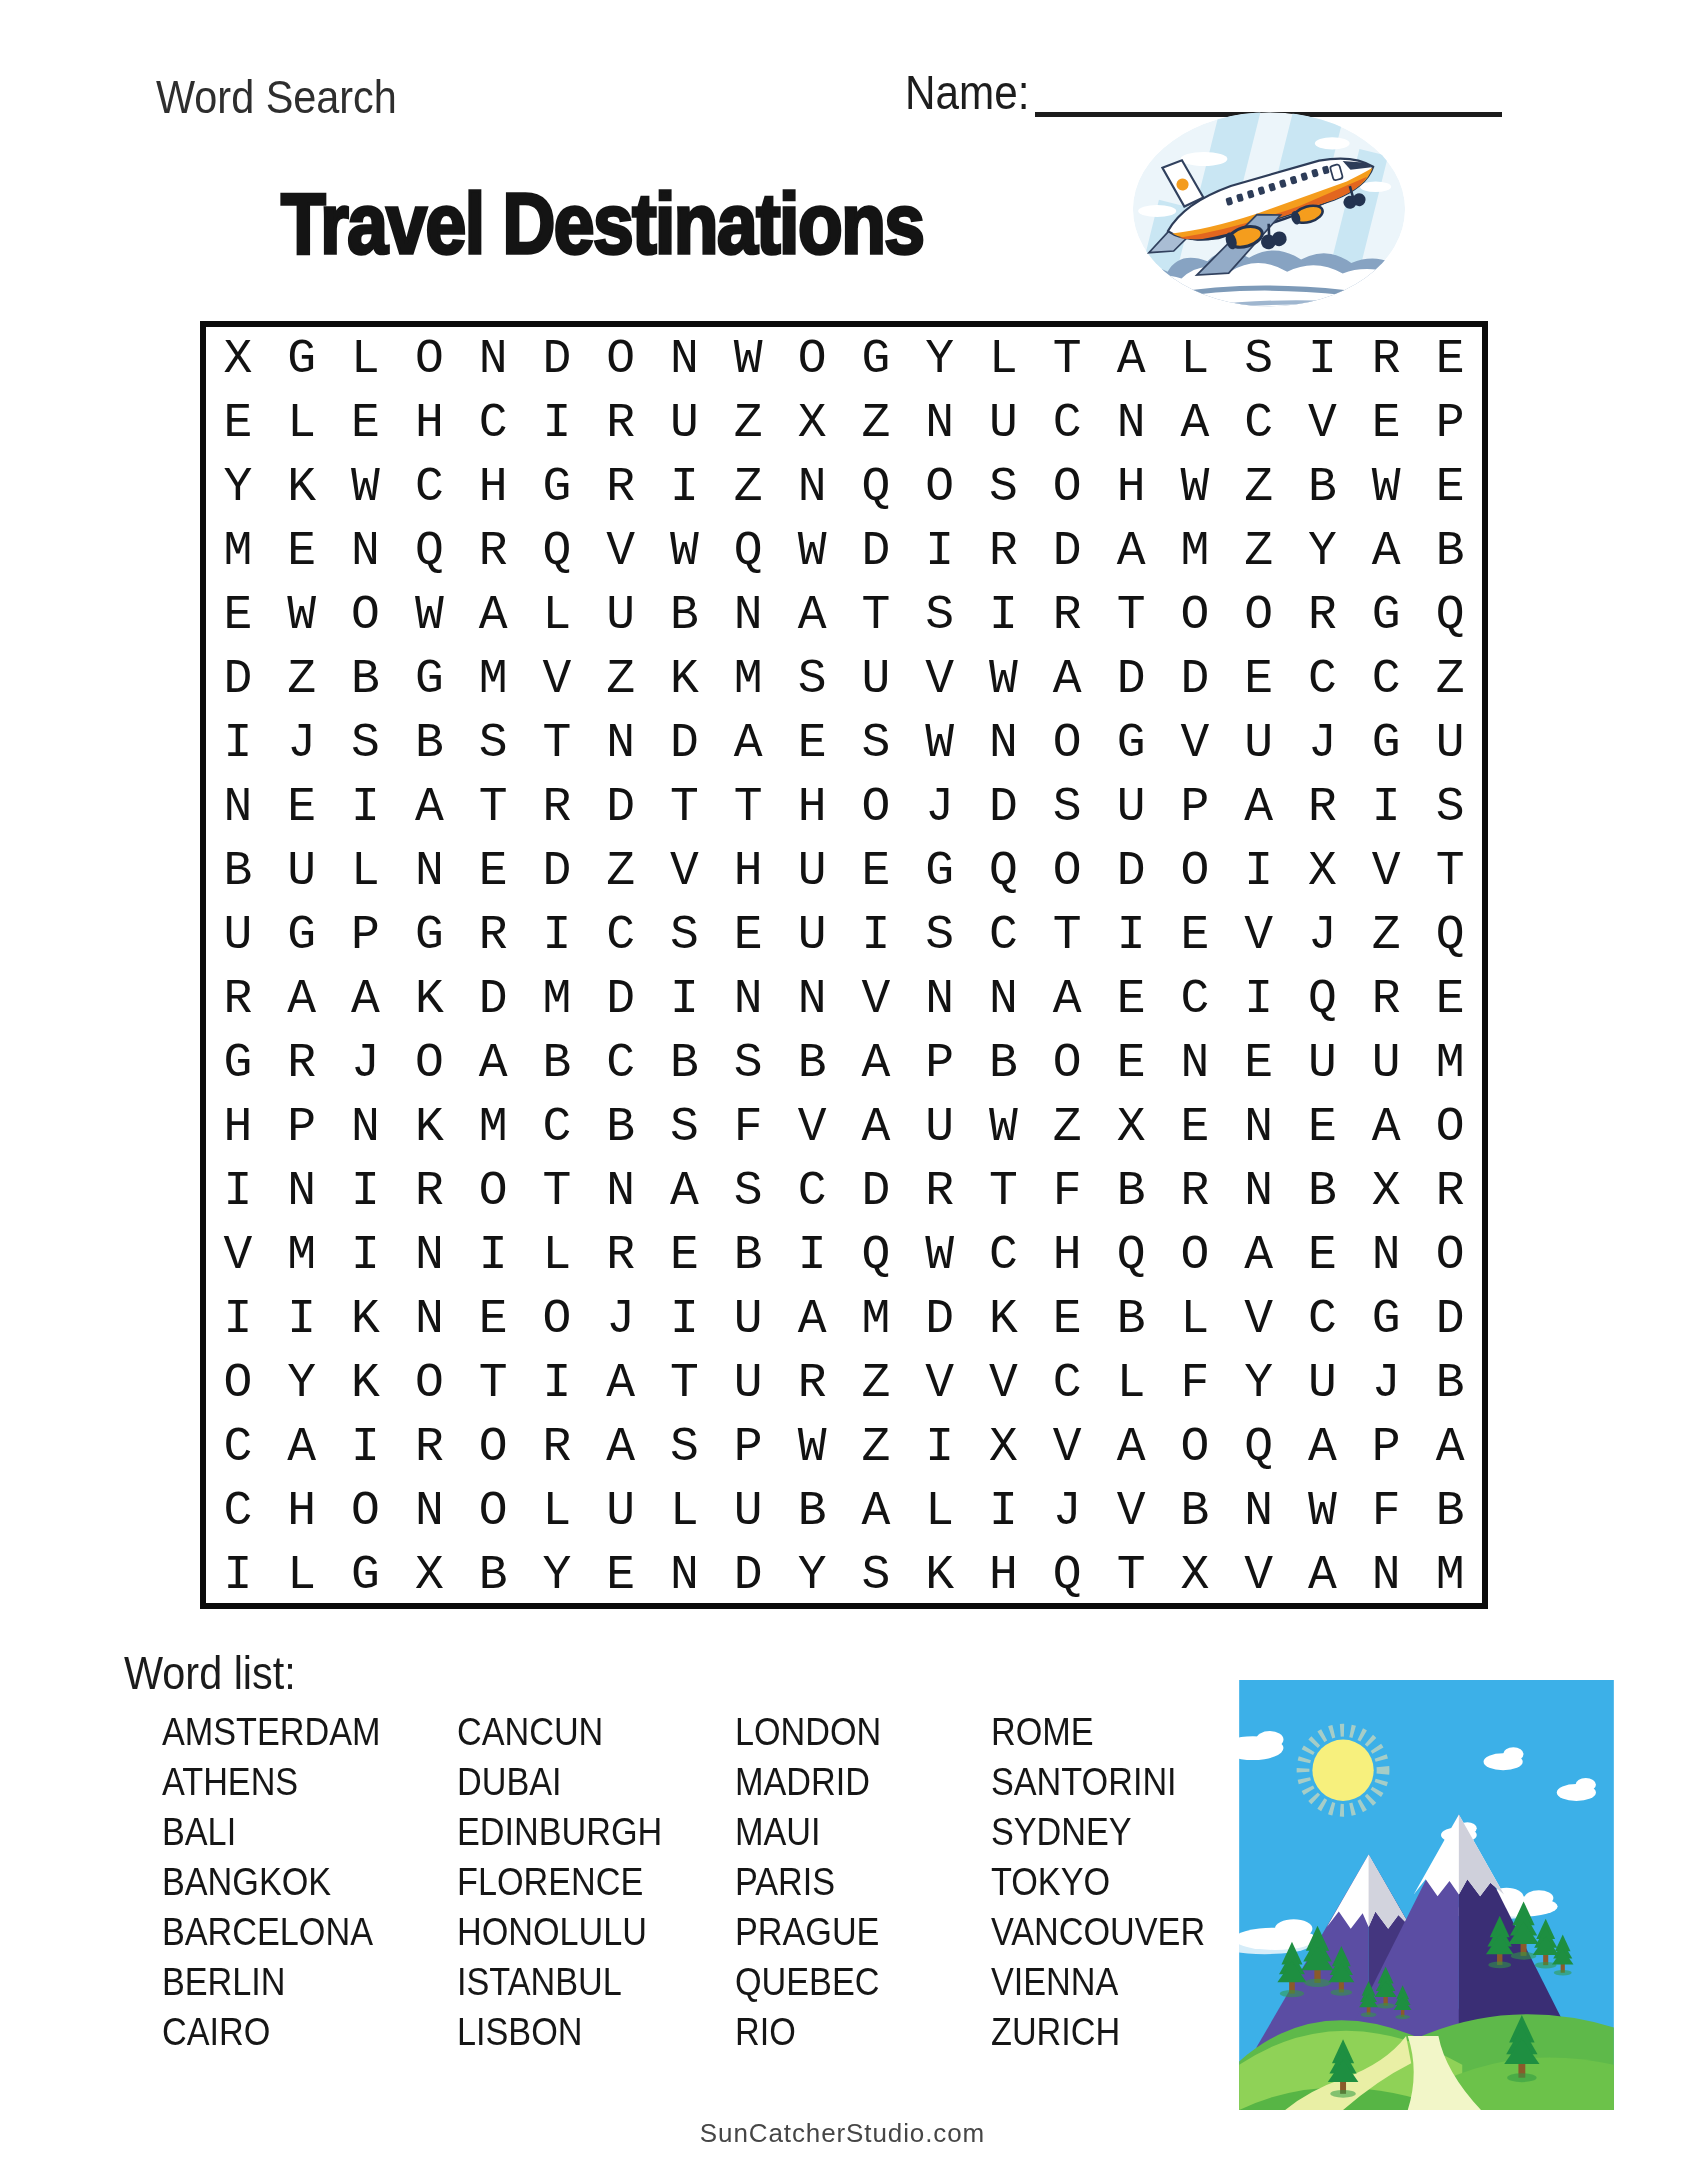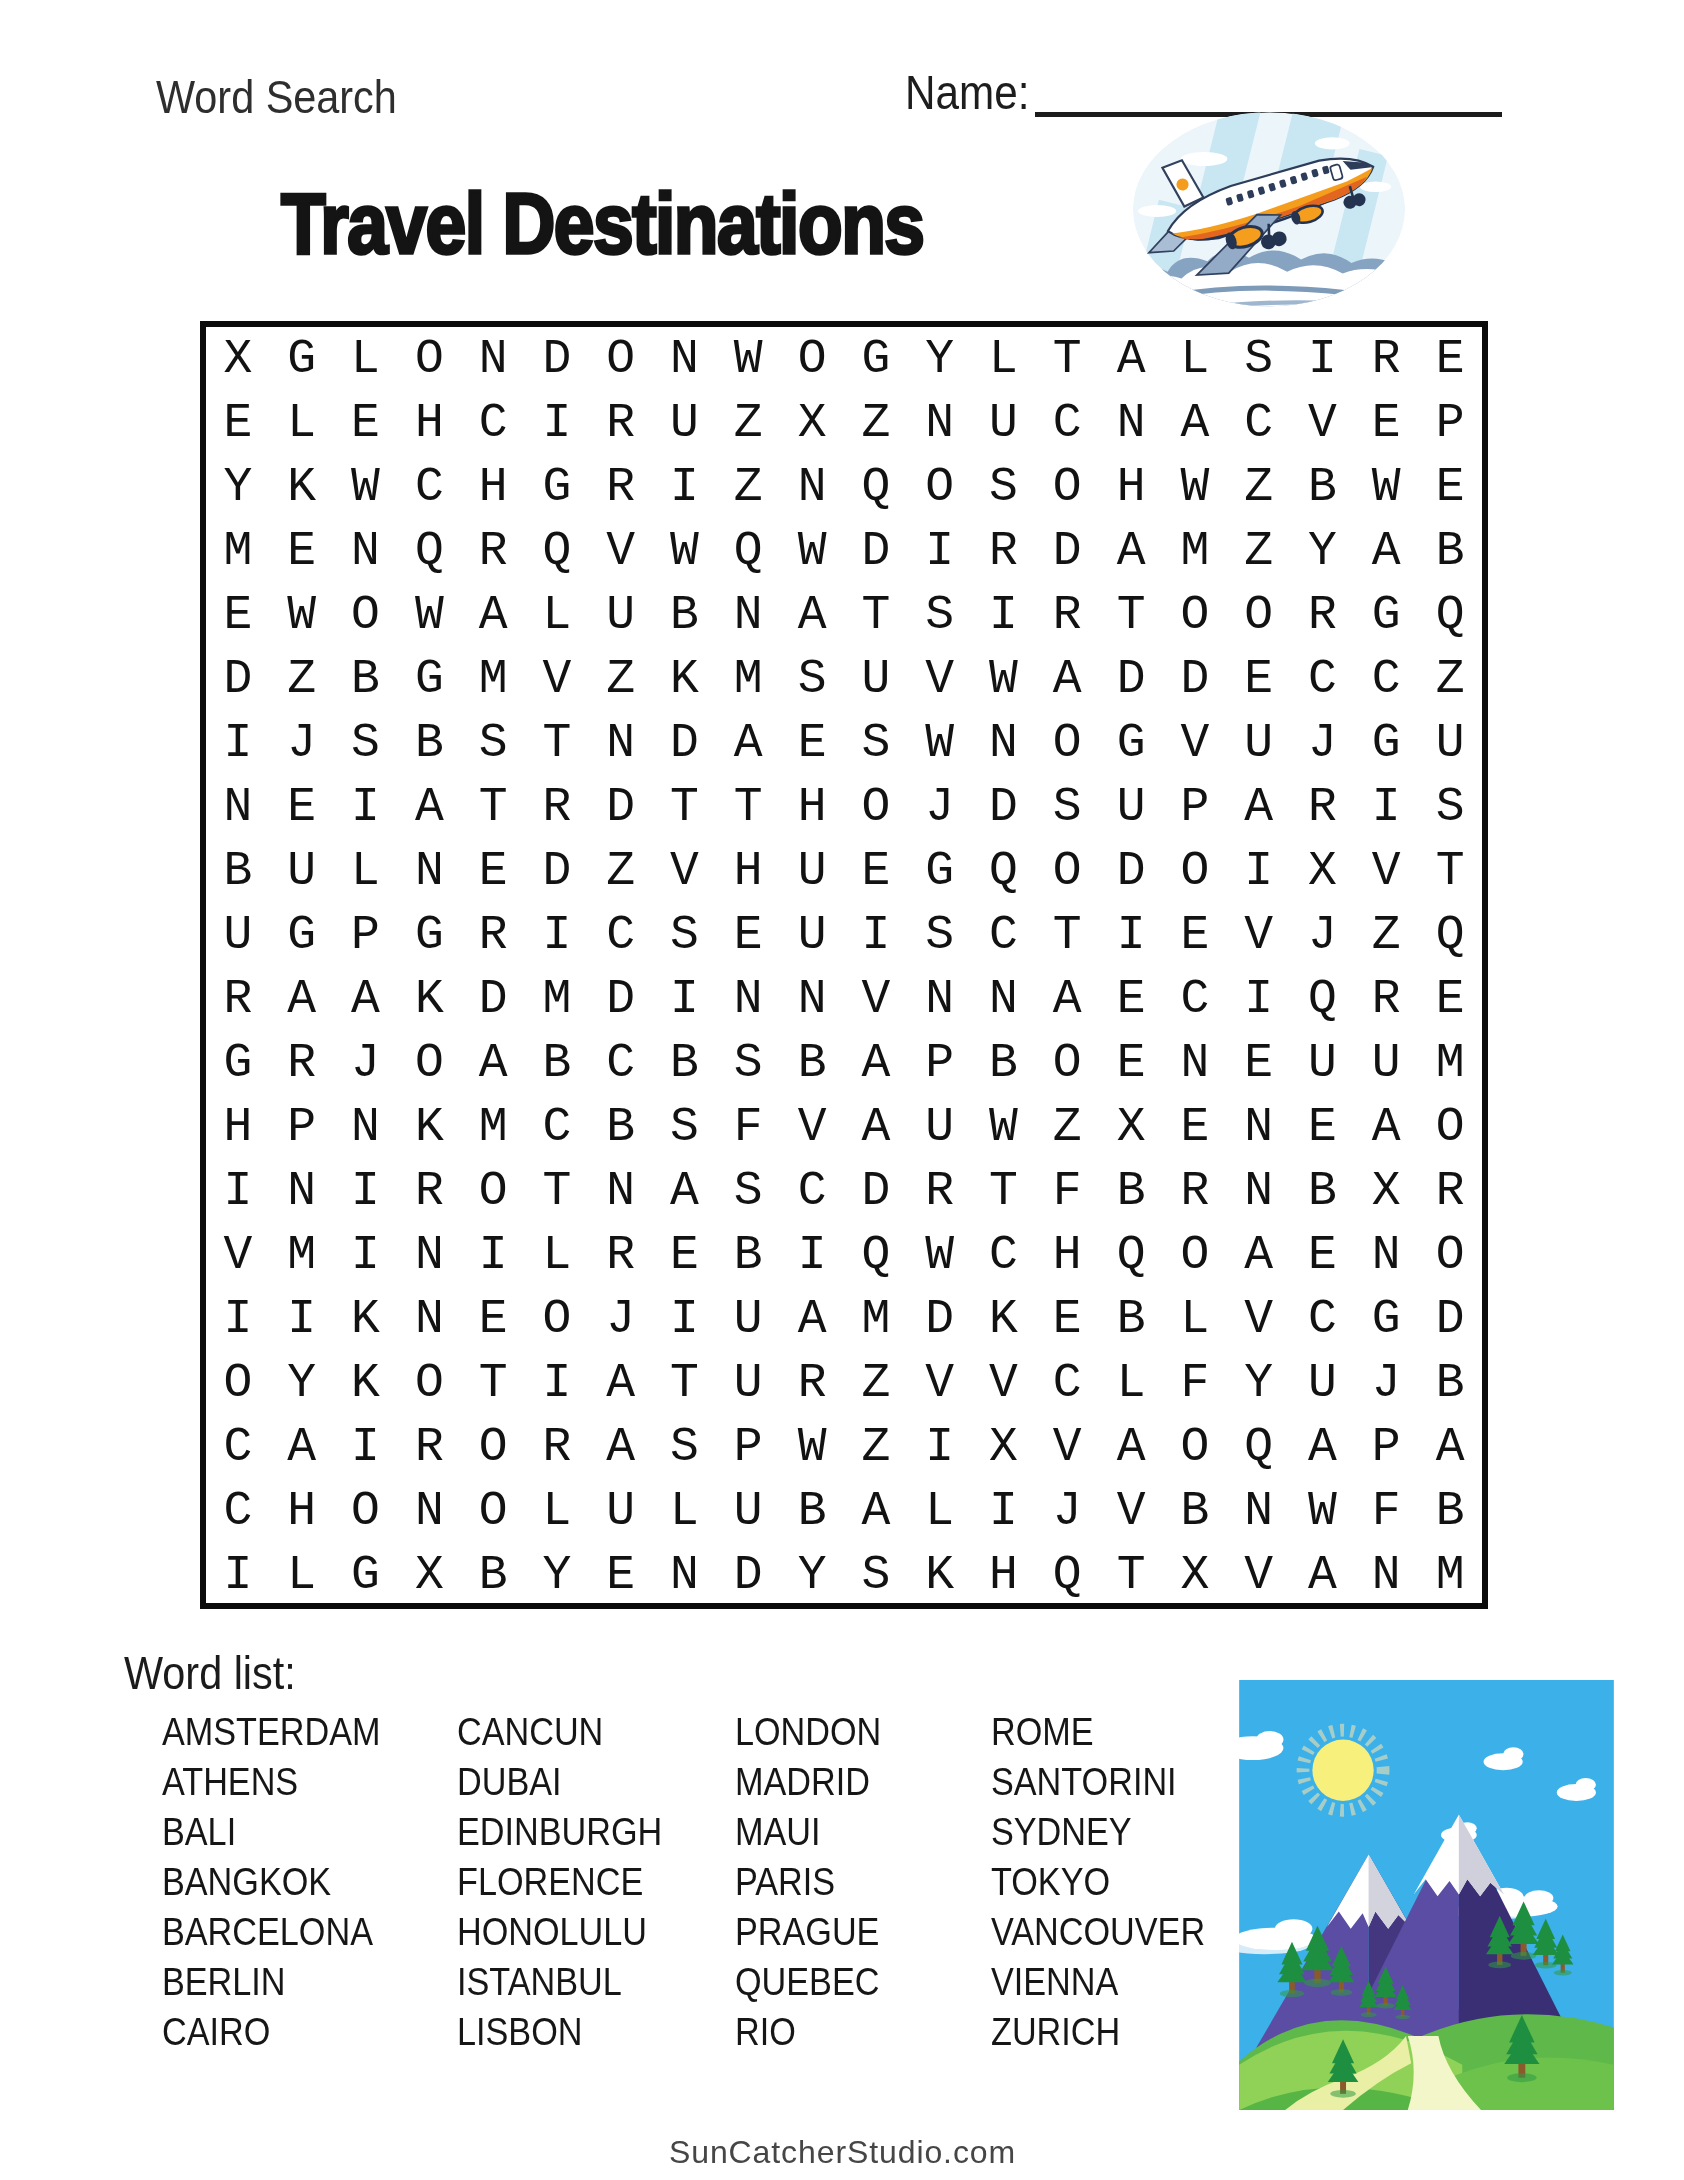--- a/index.html
+++ b/index.html
@@ -58,21 +58,21 @@
     transform:scaleX(0.90);transform-origin:left top;white-space:nowrap;
   }
   .wl-col span{display:block;}
   .wl-col-1{left:162px;} .wl-col-2{left:457px;} .wl-col-3{left:735px;} .wl-col-4{left:991px;}
 
   .landscape-art{position:absolute;left:1239px;top:1680px;width:375px;height:430px;}
 
   
   .footer{
     position:absolute;left:0;top:2118px;width:100%;
-    text-align:center;font-size:32px;color:#464646;letter-spacing:0.9px;margin-top:16px;
+    text-align:center;font-size:26px;color:#464646;letter-spacing:0.9px;
   }
 </style>
 </head>
 <body>
 
 <div class="doc-type">Word Search</div>
 <div class="name-label">Name:</div>
 <div class="name-line"></div>
 
 <div class="puzzle-title">Travel Destinations</div>

